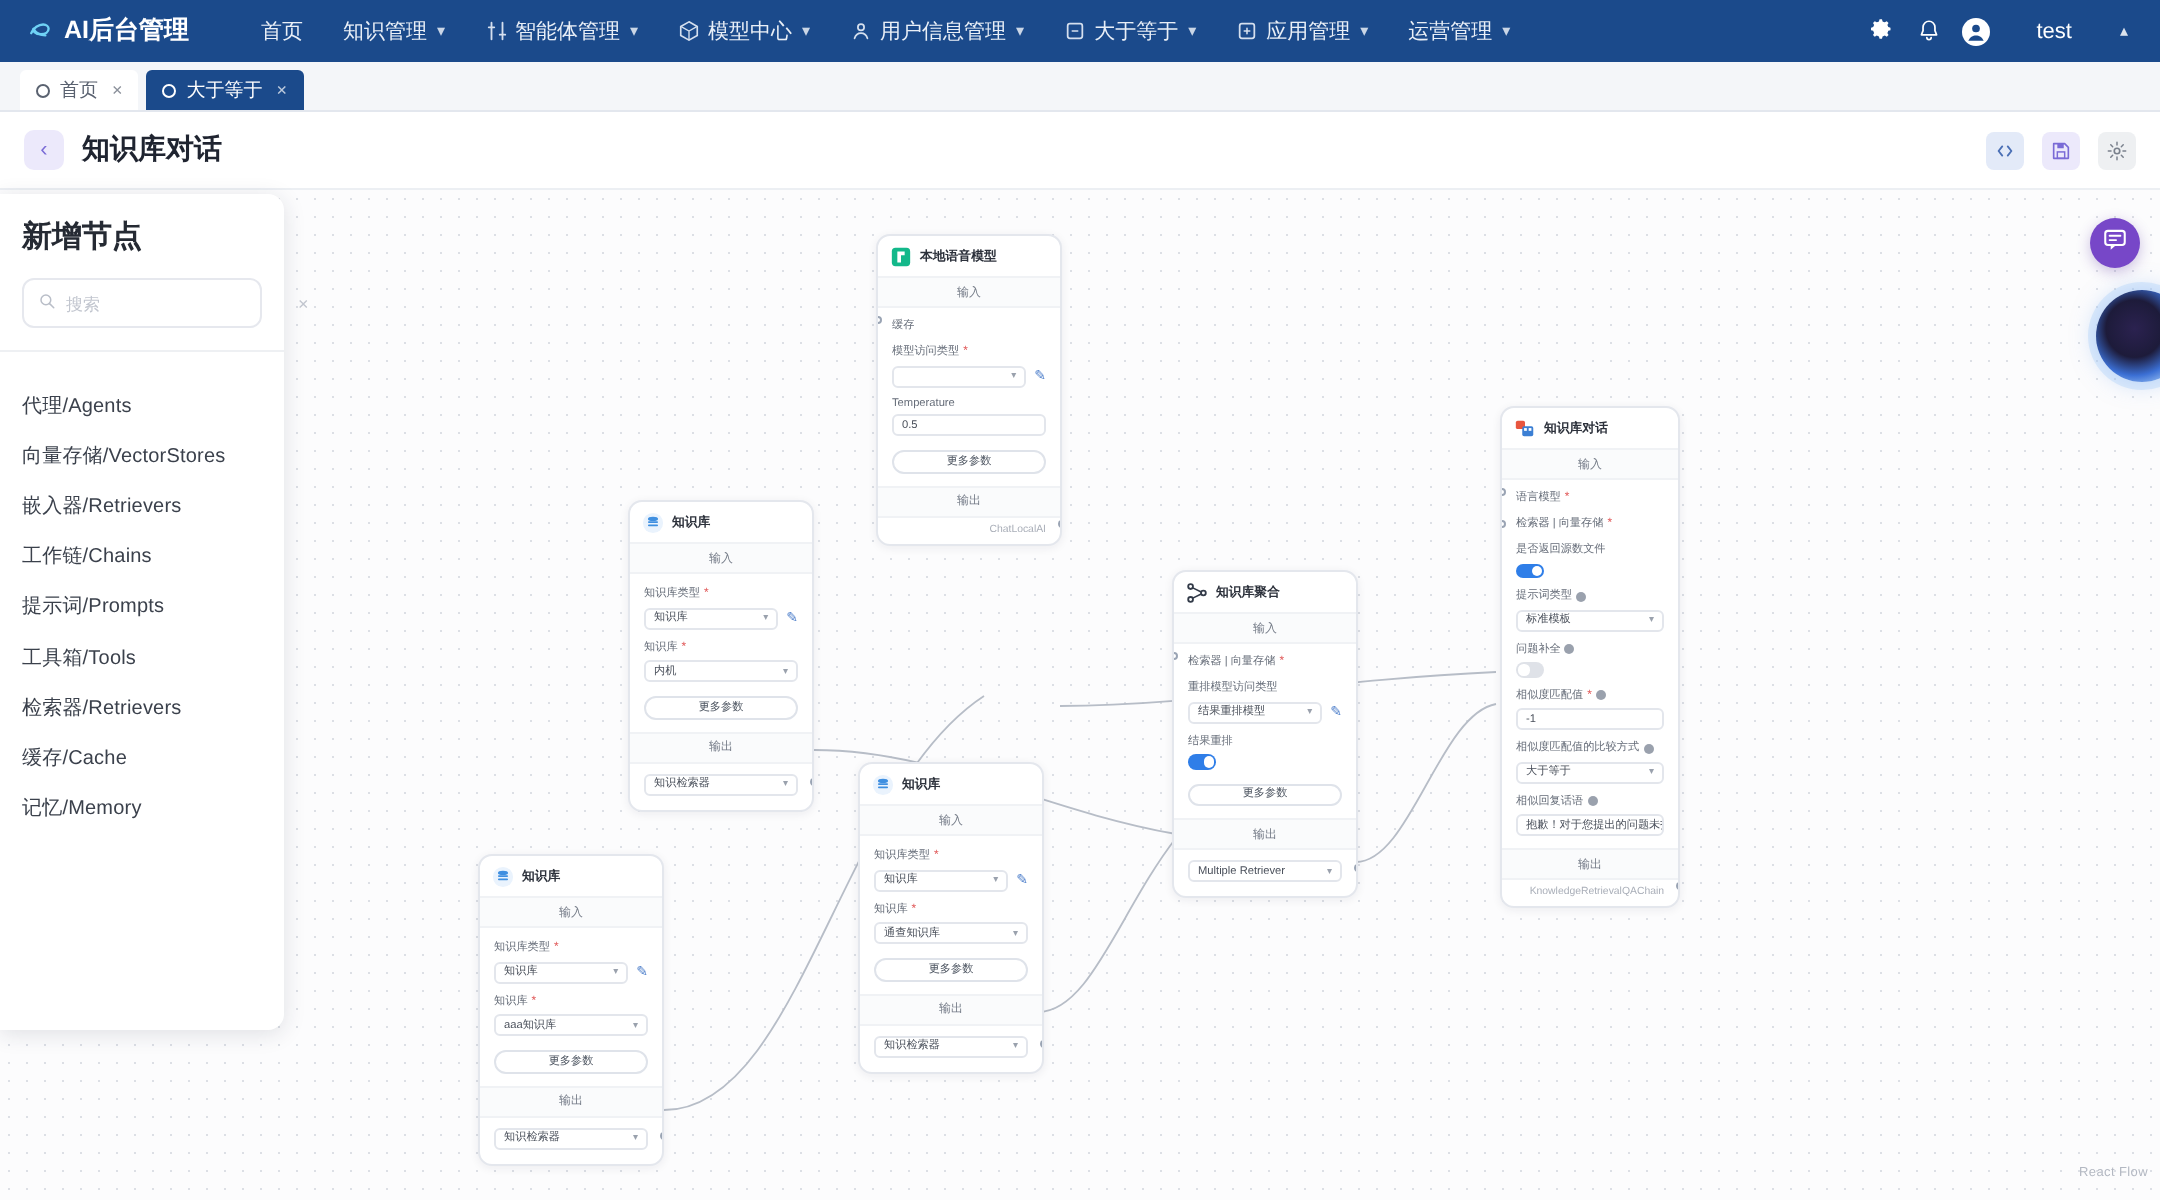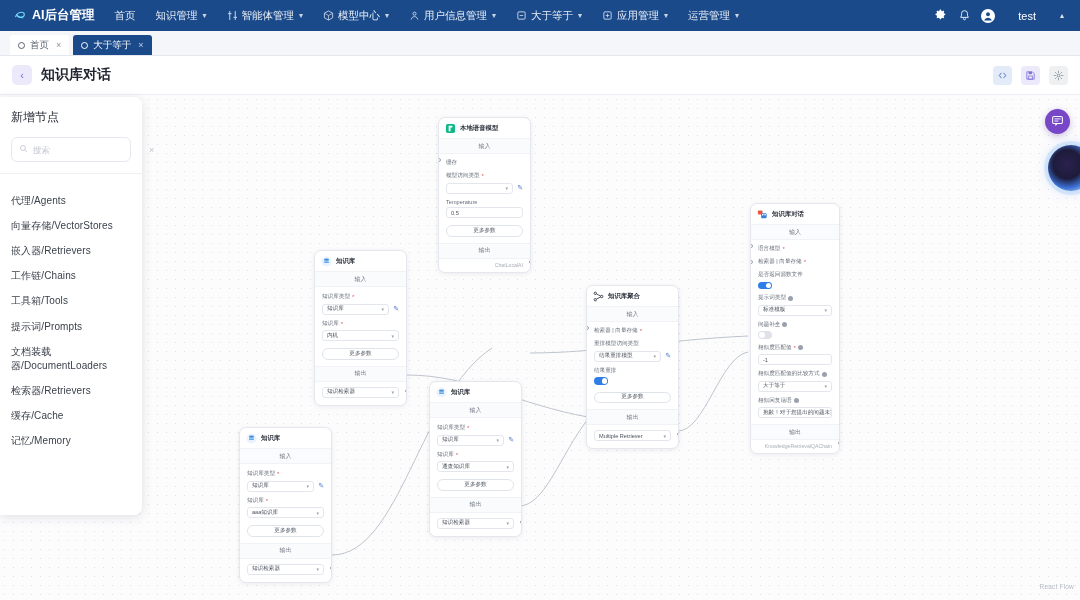--- a/index.html
+++ b/index.html
@@ -8,21 +8,21 @@
     font-family: "Liberation Sans", "DejaVu Sans", sans-serif;
     background: #ffffff; overflow: hidden;
   }
 
   
   .topnav {
     position: absolute; top: 0; left: 0; width: 1080px; height: 31px;
     background: #1b4a8b; display: flex; align-items: center;
     padding: 0 10px; color: #fff;
   }
-  .brand { display: flex; align-items: center; gap: 5px; font-size: 12.5px; font-weight: bold; margin-right: 10px; padding-left: 4px;}
+  .brand { display: flex; align-items: center; gap: 5px; font-size: 12.5px; font-weight: bold; margin-right: 26px; padding-left: 4px;}
   .brand .logo { width: 13px; height: 13px; display:inline-block; }
   .navitem {
     display: flex; align-items: center; gap: 4px;
     font-size: 10.5px; color: #e9eff7; padding: 0 10px; height: 31px;
     white-space: nowrap; cursor: pointer;
   }
   .navitem .ico { width: 11px; height: 11px; display: inline-flex; align-items:center; justify-content:center; opacity:.95;}
   .caret { font-size: 8px; opacity: .85; margin-left: 1px; }
   .nav-spacer { flex: 1; }
   .nav-right { display: flex; align-items: center; gap: 10px; padding-right: 6px; }
@@ -83,21 +83,21 @@
     font-size: 6.5px; color: #b3b8c2; letter-spacing: .2px;
   }
 
   
   .nodepanel {
     position: absolute; top: 97px; left: 0; width: 142px; height: 418px;
     background: #ffffff; border-radius: 0 8px 8px 0;
     box-shadow: 0 2px 11px rgba(30,40,60,.13);
     padding: 12px 11px 0 11px; z-index: 30;
   }
-  .np-title { font-size: 12px; font-weight: normal; color: #252a33; margin-bottom: 11px; }
+  .np-title { font-size: 15px; font-weight: bold; color: #252a33; margin-bottom: 11px; }
   .np-search {
     height: 25px; border: 1px solid #e6e8ee; border-radius: 6px;
     display: flex; align-items: center; padding: 0 7px; gap: 5px;
     background: #fff; margin-bottom: 11px;
   }
   .np-search .mag { color: #b9bec8; font-size: 8.5px; }
   .np-search input {
     flex: 1; border: none; outline: none; font-size: 8.5px; color: #444a55;
     font-family: inherit; background: transparent;
   }
@@ -674,19 +674,18 @@
     </span>
     <input placeholder="搜索" value="" style="">
     <span class="clr">×</span>
   </div>
   <div class="np-divider"></div>
 
   <div class="np-item">代理/Agents</div>
   <div class="np-item">向量存储/VectorStores</div>
   <div class="np-item">嵌入器/Retrievers</div>
   <div class="np-item">工作链/Chains</div>
+  <div class="np-item">提示词/Prompts</div>
   <div class="np-item">工具箱/Tools</div>
-  <div class="np-item">提示词/Prompts</div>
-  <div class="np-item">文档装载器/DocumentLoaders</div>
   <div class="np-item">检索器/Retrievers</div>
   <div class="np-item">缓存/Cache</div>
   <div class="np-item">记忆/Memory</div>
 </div>
 
 </body></html>

